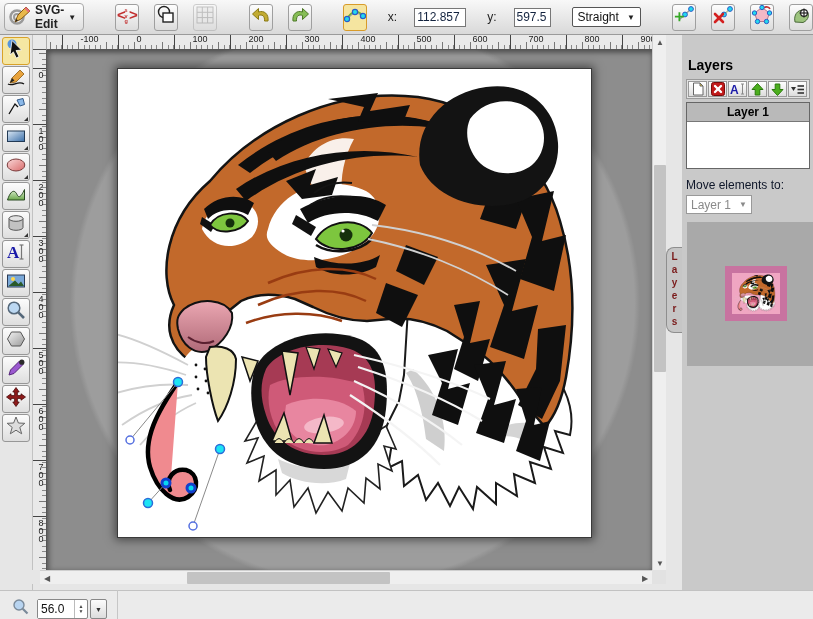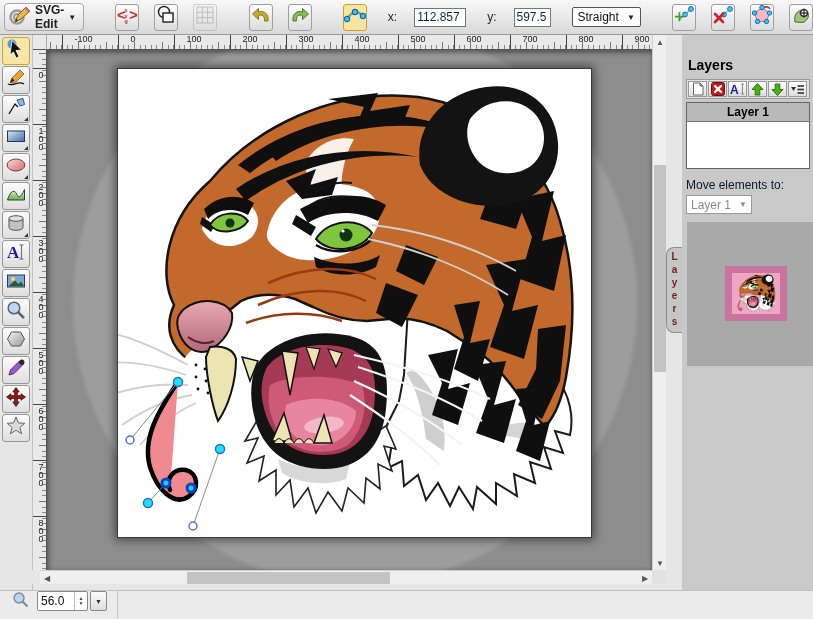--- a/index.html
+++ b/index.html
@@ -34,21 +34,21 @@
   .tool.flyout::after{content:"";position:absolute;right:1px;bottom:1px;border-left:4px solid transparent;border-bottom:4px solid #333;}
 
   
   .ruler-corner{position:absolute;left:33px;top:35px;width:14px;height:15px;background:#e9e9e9;border-right:1px solid #aaa;border-bottom:1px solid #555;z-index:3;}
   .ruler-top{position:absolute;left:47px;top:35px;width:608px;height:15px;background:#e9e9e9;border-bottom:1px solid #555;overflow:hidden;z-index:3;}
   .ruler-top .minor{position:absolute;left:3px;right:0;bottom:0;height:4px;
     background:repeating-linear-gradient(to right,#888 0 1px,transparent 1px 5.6px);}
   .ruler-top .mid{position:absolute;left:3px;right:0;bottom:0;height:7px;
     background:repeating-linear-gradient(to right,#777 0 1px,transparent 1px 28px);}
   .ruler-top .tick-label{position:absolute;top:0;height:15px;border-left:1px solid #444;
-    padding-left:12px;font-size:9px;color:#222;line-height:9px;}
+    padding-left:18px;font-size:9px;color:#222;line-height:9px;}
   .ruler-left{position:absolute;left:33px;top:50px;width:14px;height:520px;background:#e9e9e9;border-right:1px solid #555;overflow:hidden;z-index:3;}
   .ruler-left .minor{position:absolute;top:3px;bottom:0;right:0;width:4px;
     background:repeating-linear-gradient(to bottom,#888 0 1px,transparent 1px 5.6px);}
   .ruler-left .mid{position:absolute;top:3px;bottom:0;right:0;width:7px;
     background:repeating-linear-gradient(to bottom,#777 0 1px,transparent 1px 28px);}
   .ruler-left .tick-label{position:absolute;left:0;width:14px;border-top:1px solid #444;
     padding-top:1px;font-size:9px;color:#222;writing-mode:vertical-rl;text-orientation:upright;letter-spacing:-2px;line-height:12px;}
 
   
   .workarea{position:absolute;left:47px;top:50px;width:605px;height:520px;overflow:hidden;z-index:1;
@@ -84,21 +84,21 @@
   .layer-list .body{background:#fff;height:46px;}
   .move-label{font-size:12px;color:#0f172a;margin:9px 0 3px 0;}
   .move-select{width:66px;height:19px;background:#fff;border:1px solid #999;display:flex;align-items:center;
     justify-content:space-between;padding:0 4px;font-size:12px;color:#8a8a8a;cursor:pointer;}
   .preview-block{position:absolute;left:5px;top:187px;width:126px;height:144px;background:#a9a9a9;}
   .thumb{position:absolute;left:38px;top:44px;width:62px;height:55px;background:#c873a0;display:flex;align-items:center;justify-content:center;}
   .thumb-inner{width:48px;height:41px;background:#f0a6c2;overflow:hidden;position:relative;}
 
   
   .status-bar{position:absolute;left:0;top:590px;width:813px;height:29px;background:#ebebeb;border-top:1px solid #c2c2c2;
-    display:flex;align-items:flex-start;z-index:6;}
+    display:flex;align-items:flex-end;z-index:6;}
   .zoom-icon{margin-left:12px;}
   .zoom-box{display:flex;align-items:center;margin-left:8px;height:20px;border:1px solid #888;background:#fff;border-radius:2px;}
   .zoom-box input{width:36px;height:18px;border:none;font-size:12px;font-family:"Liberation Sans",sans-serif;color:#111;padding:0 3px;outline:none;}
   .spinner{width:13px;height:18px;border-left:1px solid #bbb;display:flex;flex-direction:column;align-items:center;justify-content:center;font-size:5px;color:#444;line-height:5px;cursor:pointer;}
   .zoom-dd{width:17px;height:20px;margin-left:2px;border:1px solid #888;border-radius:2px;background:linear-gradient(#fcfcfc,#ddd);
     display:flex;align-items:center;justify-content:center;font-size:7px;color:#333;cursor:pointer;}
   .sb-sep{width:1px;height:29px;background:#c6c6c6;margin-left:10px;}
 </style>
 </head>
 <body>

